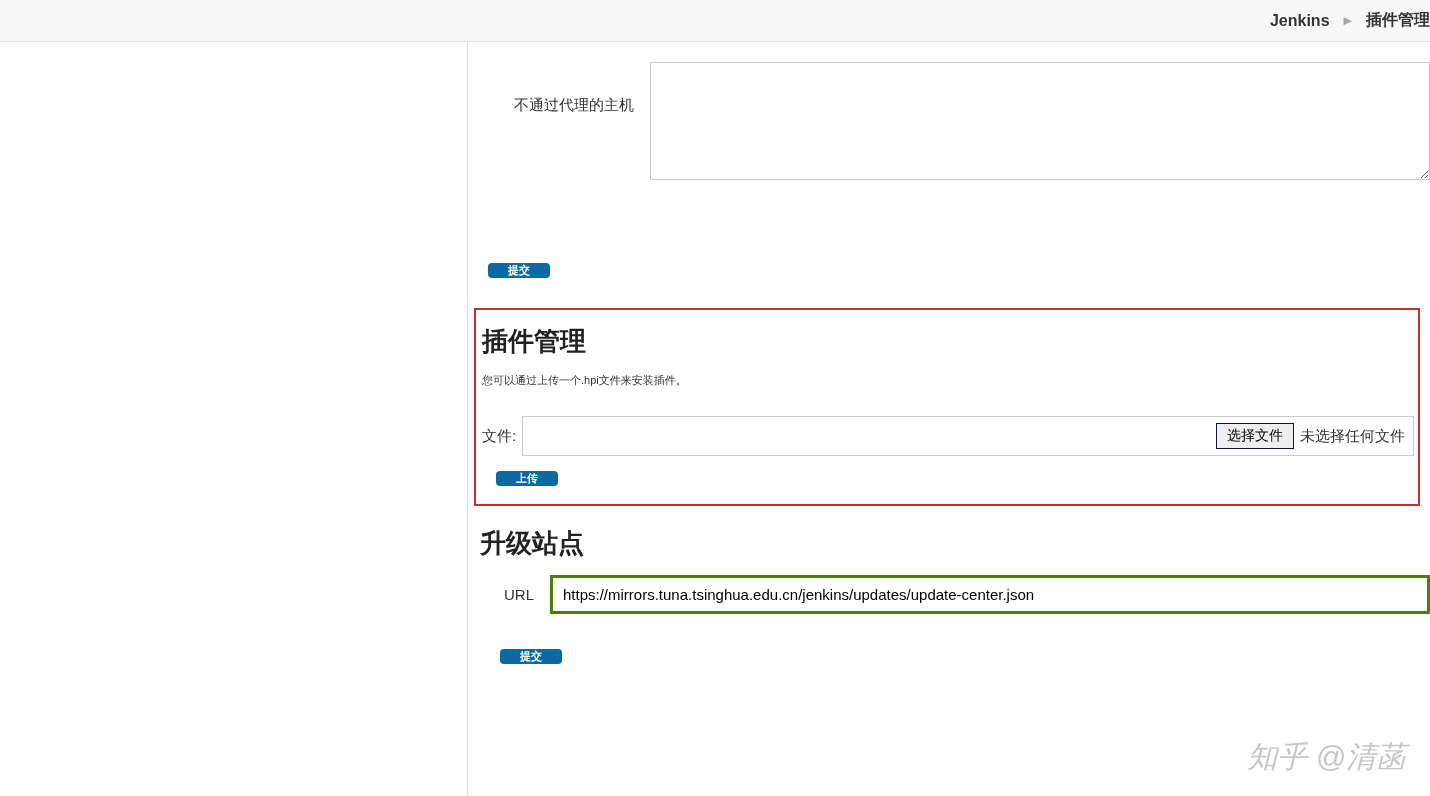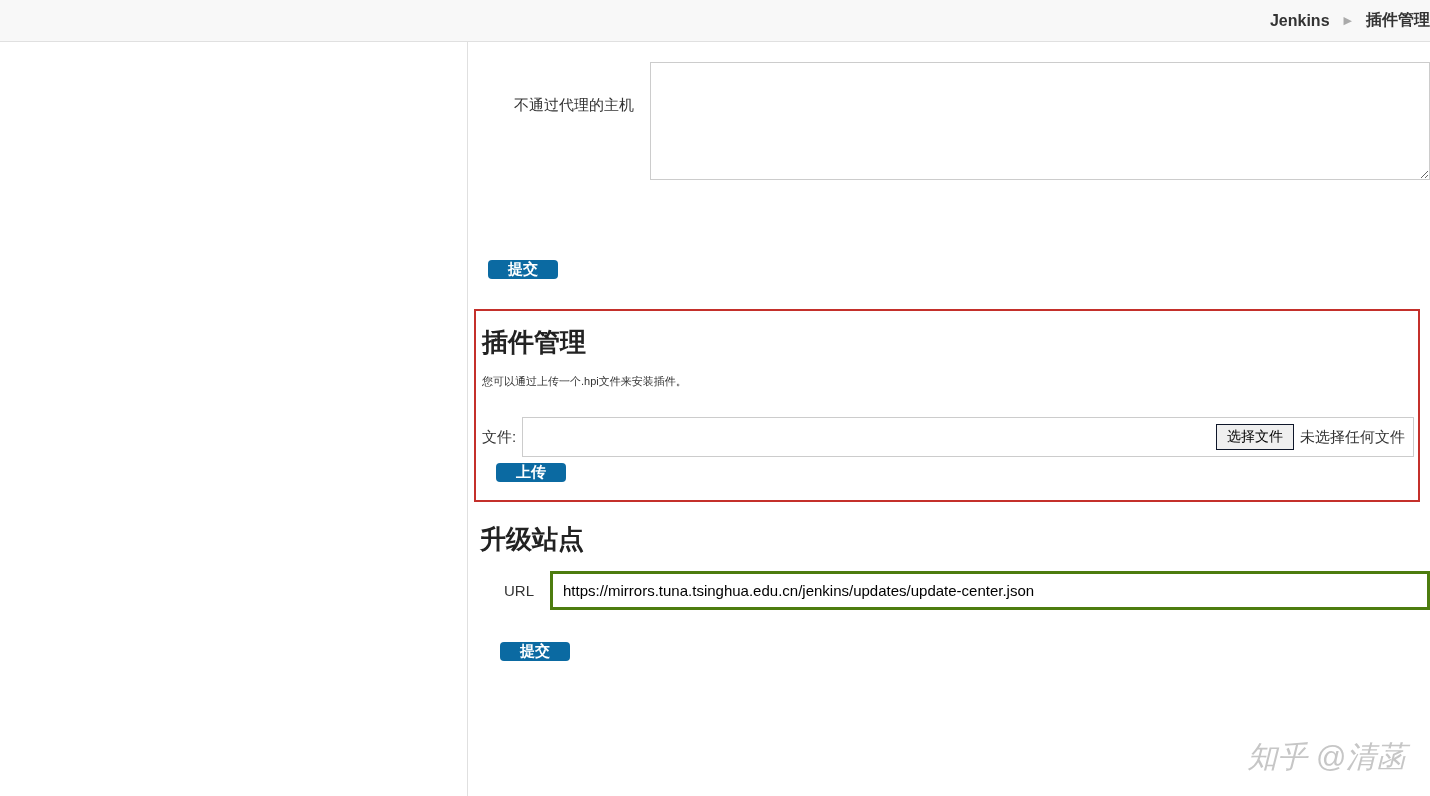--- a/index.html
+++ b/index.html
@@ -67,21 +67,21 @@
     .btn-row {
       padding: 0 0 0 20px;
       margin-top: 60px;
     }
     .btn-primary {
       background: #0b6aa2;
       color: #fff;
       border: none;
       border-radius: 4px;
       padding: 0 20px;
-      font-size: 15px;
+      font-size: 11px;
       font-weight: 600;
       cursor: pointer;
       font-family: inherit;
     }
     .highlight-box {
       border: 2px solid #c4302b;
       margin: 30px 10px 0 6px;
       padding: 14px 4px 18px 6px;
     }
     .section-title {
@@ -92,21 +92,21 @@
     }
     .section-desc {
       font-size: 11px;
       color: #333;
       margin-bottom: 28px;
     }
     .file-row {
       display: flex;
       align-items: center;
       gap: 6px;
-      margin-bottom: 6px;
+      margin-bottom: 12px;
     }
     .file-label {
       font-size: 15px;
       color: #333;
     }
     .file-input-outer {
       border: 1px solid #ccc;
       padding: 6px 8px;
       display: flex;
       align-items: center;

